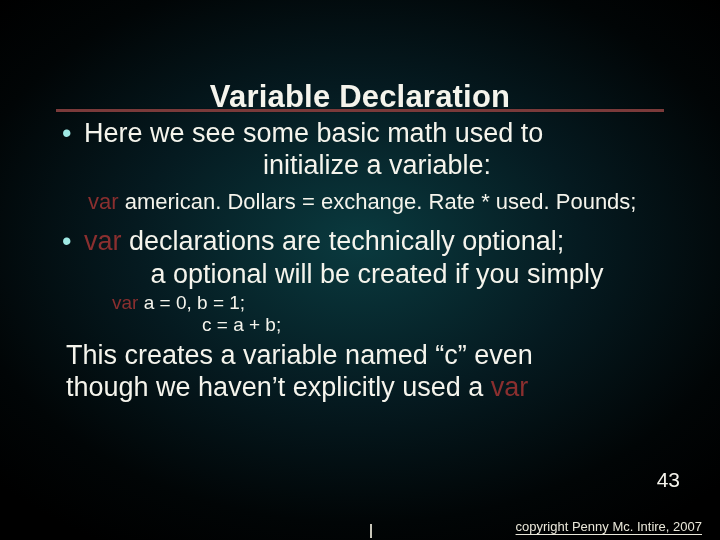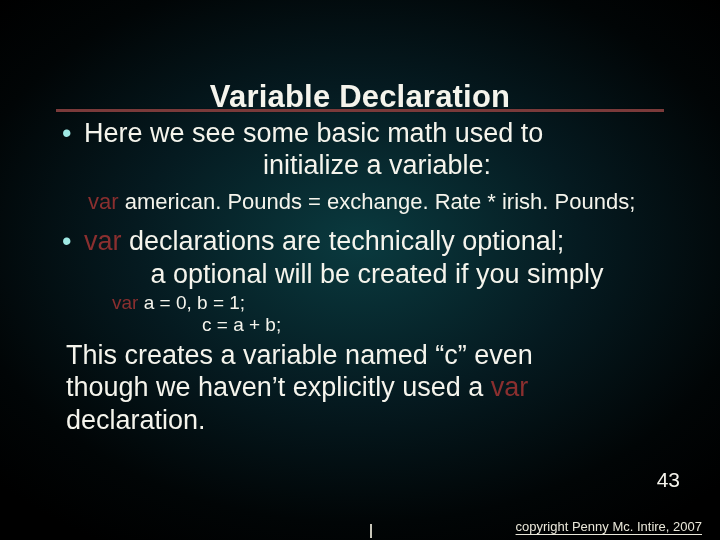--- a/index.html
+++ b/index.html
@@ -119,35 +119,34 @@
   <div class="content">
 
     <div class="item1">
       <span class="bullet">•</span><span>Here we see some basic math used to</span>
       <div class="indent">
         <span class="line">initialize a variable:</span>
       </div>
     </div>
 
     <div class="code1">
-      <span class="kw">var</span><span>  american. Pounds = exchange. Rate * irish. Pounds;</span>
+      <span class="kw">var</span><span>  american. Dollars = exchange. Rate * used. Pounds;</span>
     </div>
 
     <div class="item2">
       <span class="bullet">•</span><span class="kw">var</span><span> declarations are technically optional;</span>
       <div class="indent">
         <span class="line">a optional will be created if you simply</span>
       </div>
       <span class="codeblock">
         <span class="ln"><span class="kw">var</span><span>  a = 0, b = 1;</span></span>
         <span class="ln ln2">c = a + b;</span>
       </span>
       <span class="line" style="display:block">This creates a variable named “c” even</span>
       <span class="line" style="display:block"><span>though we haven’t explicitly used a </span><span class="kw">var</span></span>
-      <span class="line" style="display:block">declaration.</span>
     </div>
 
   </div>
 
   <div class="pagenum">43</div>
   <div class="tick"></div>
   <div class="copyright">copyright Penny Mc. Intire, 2007</div>
 
 </div>
 

